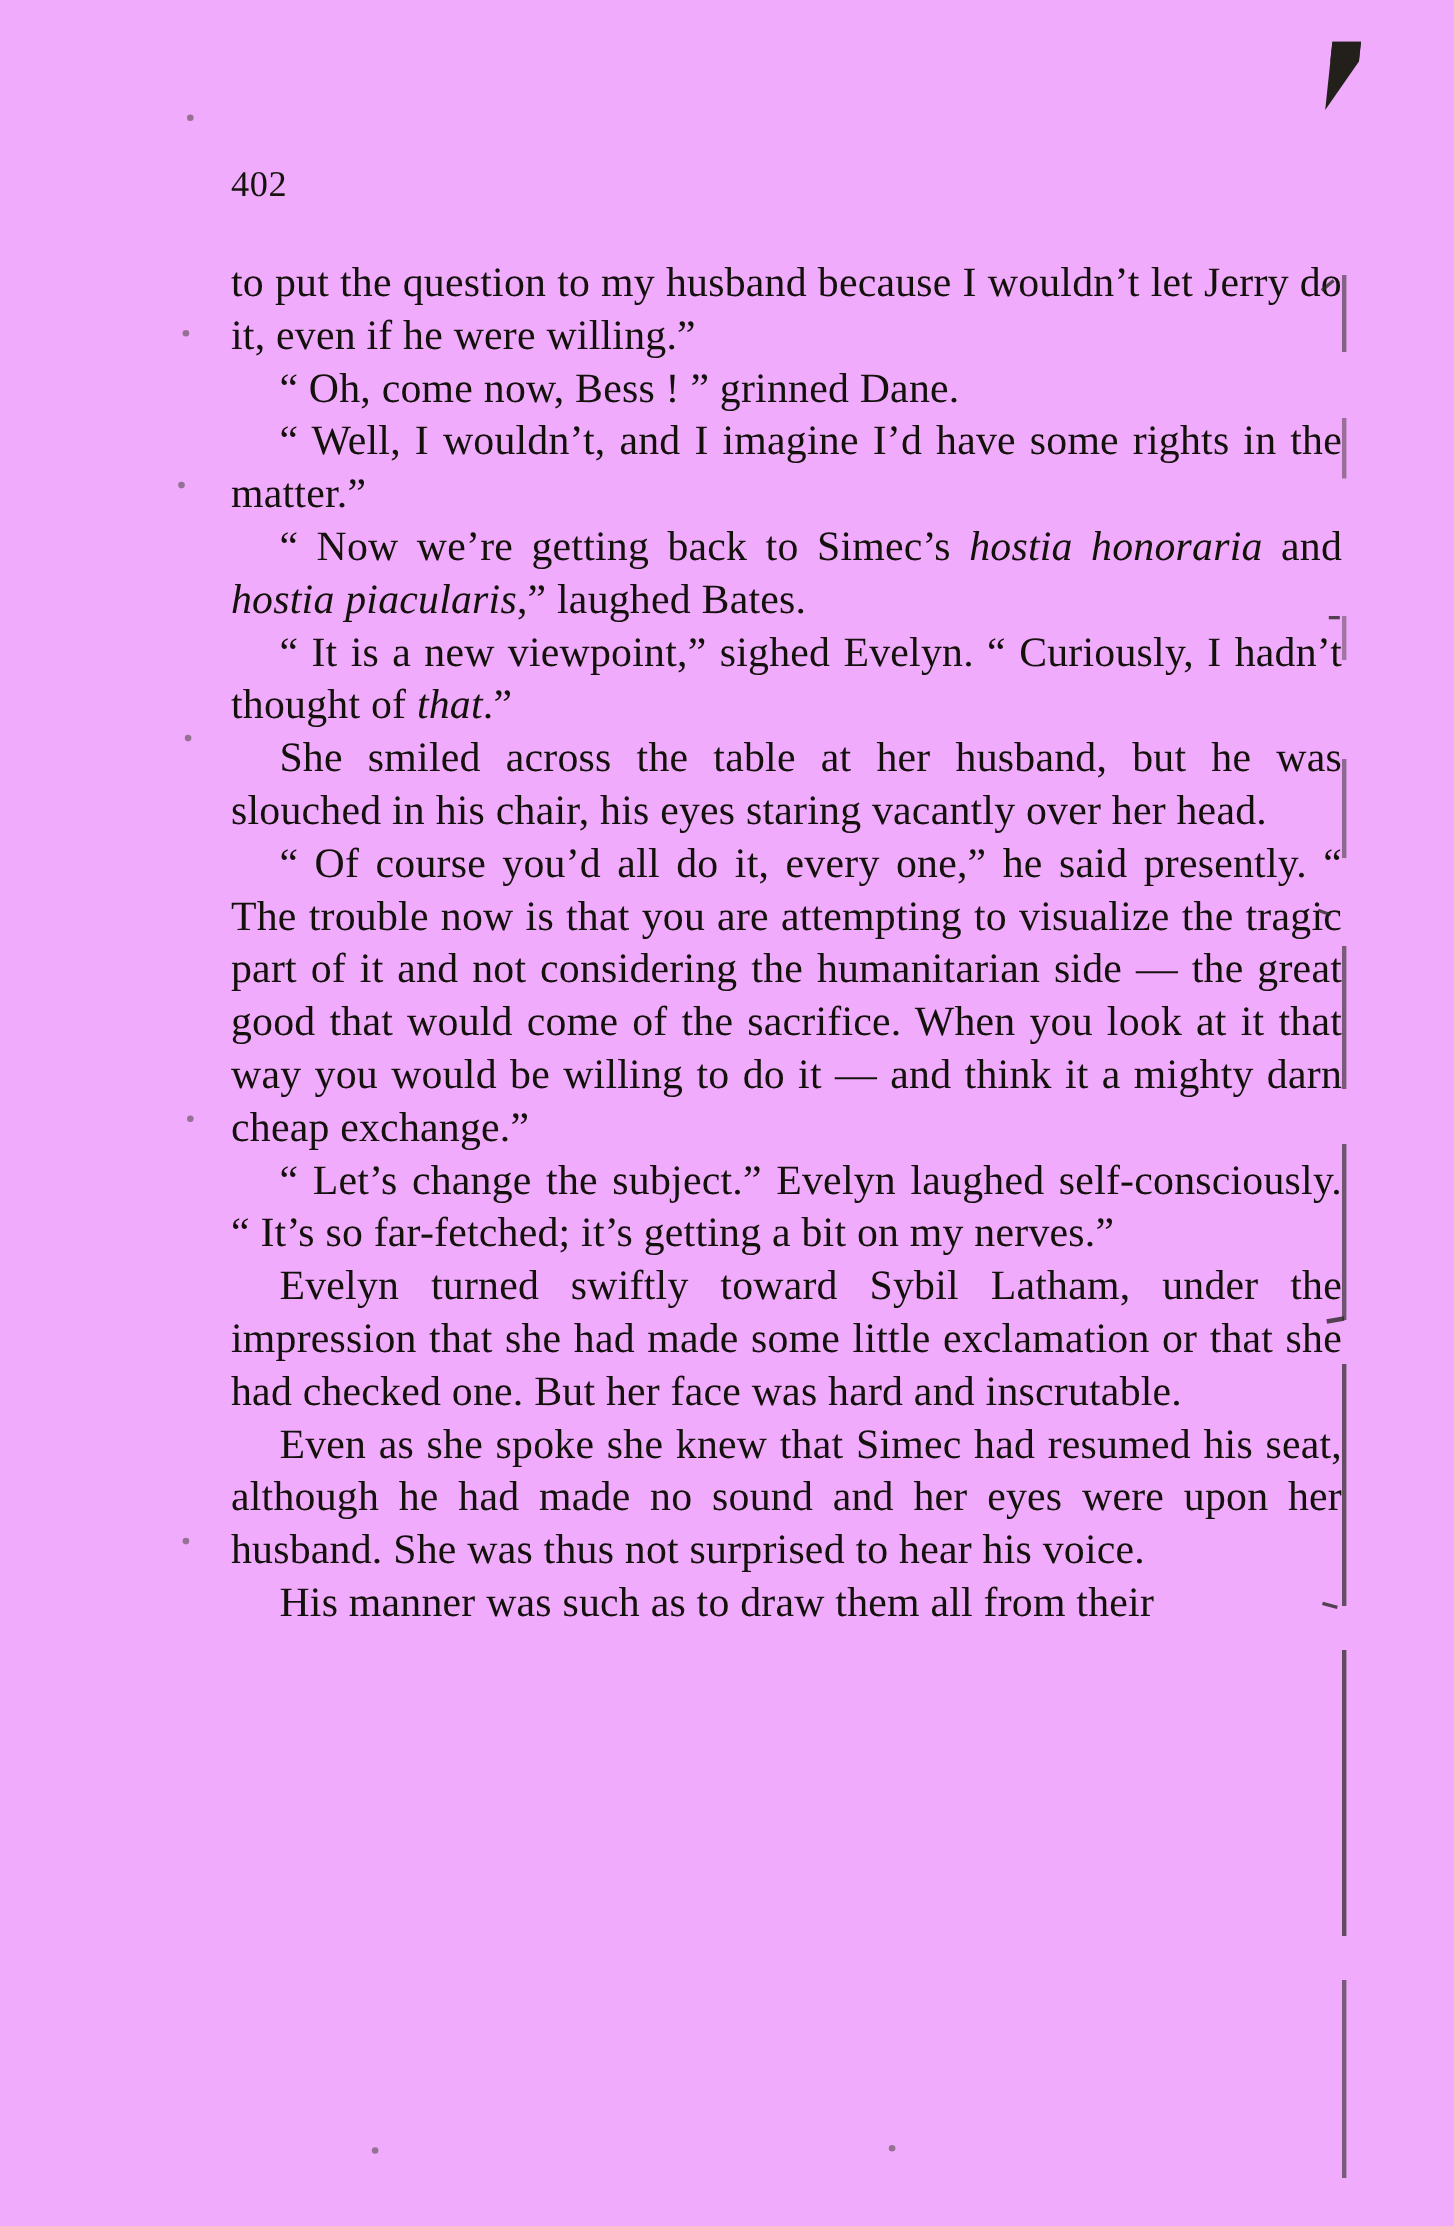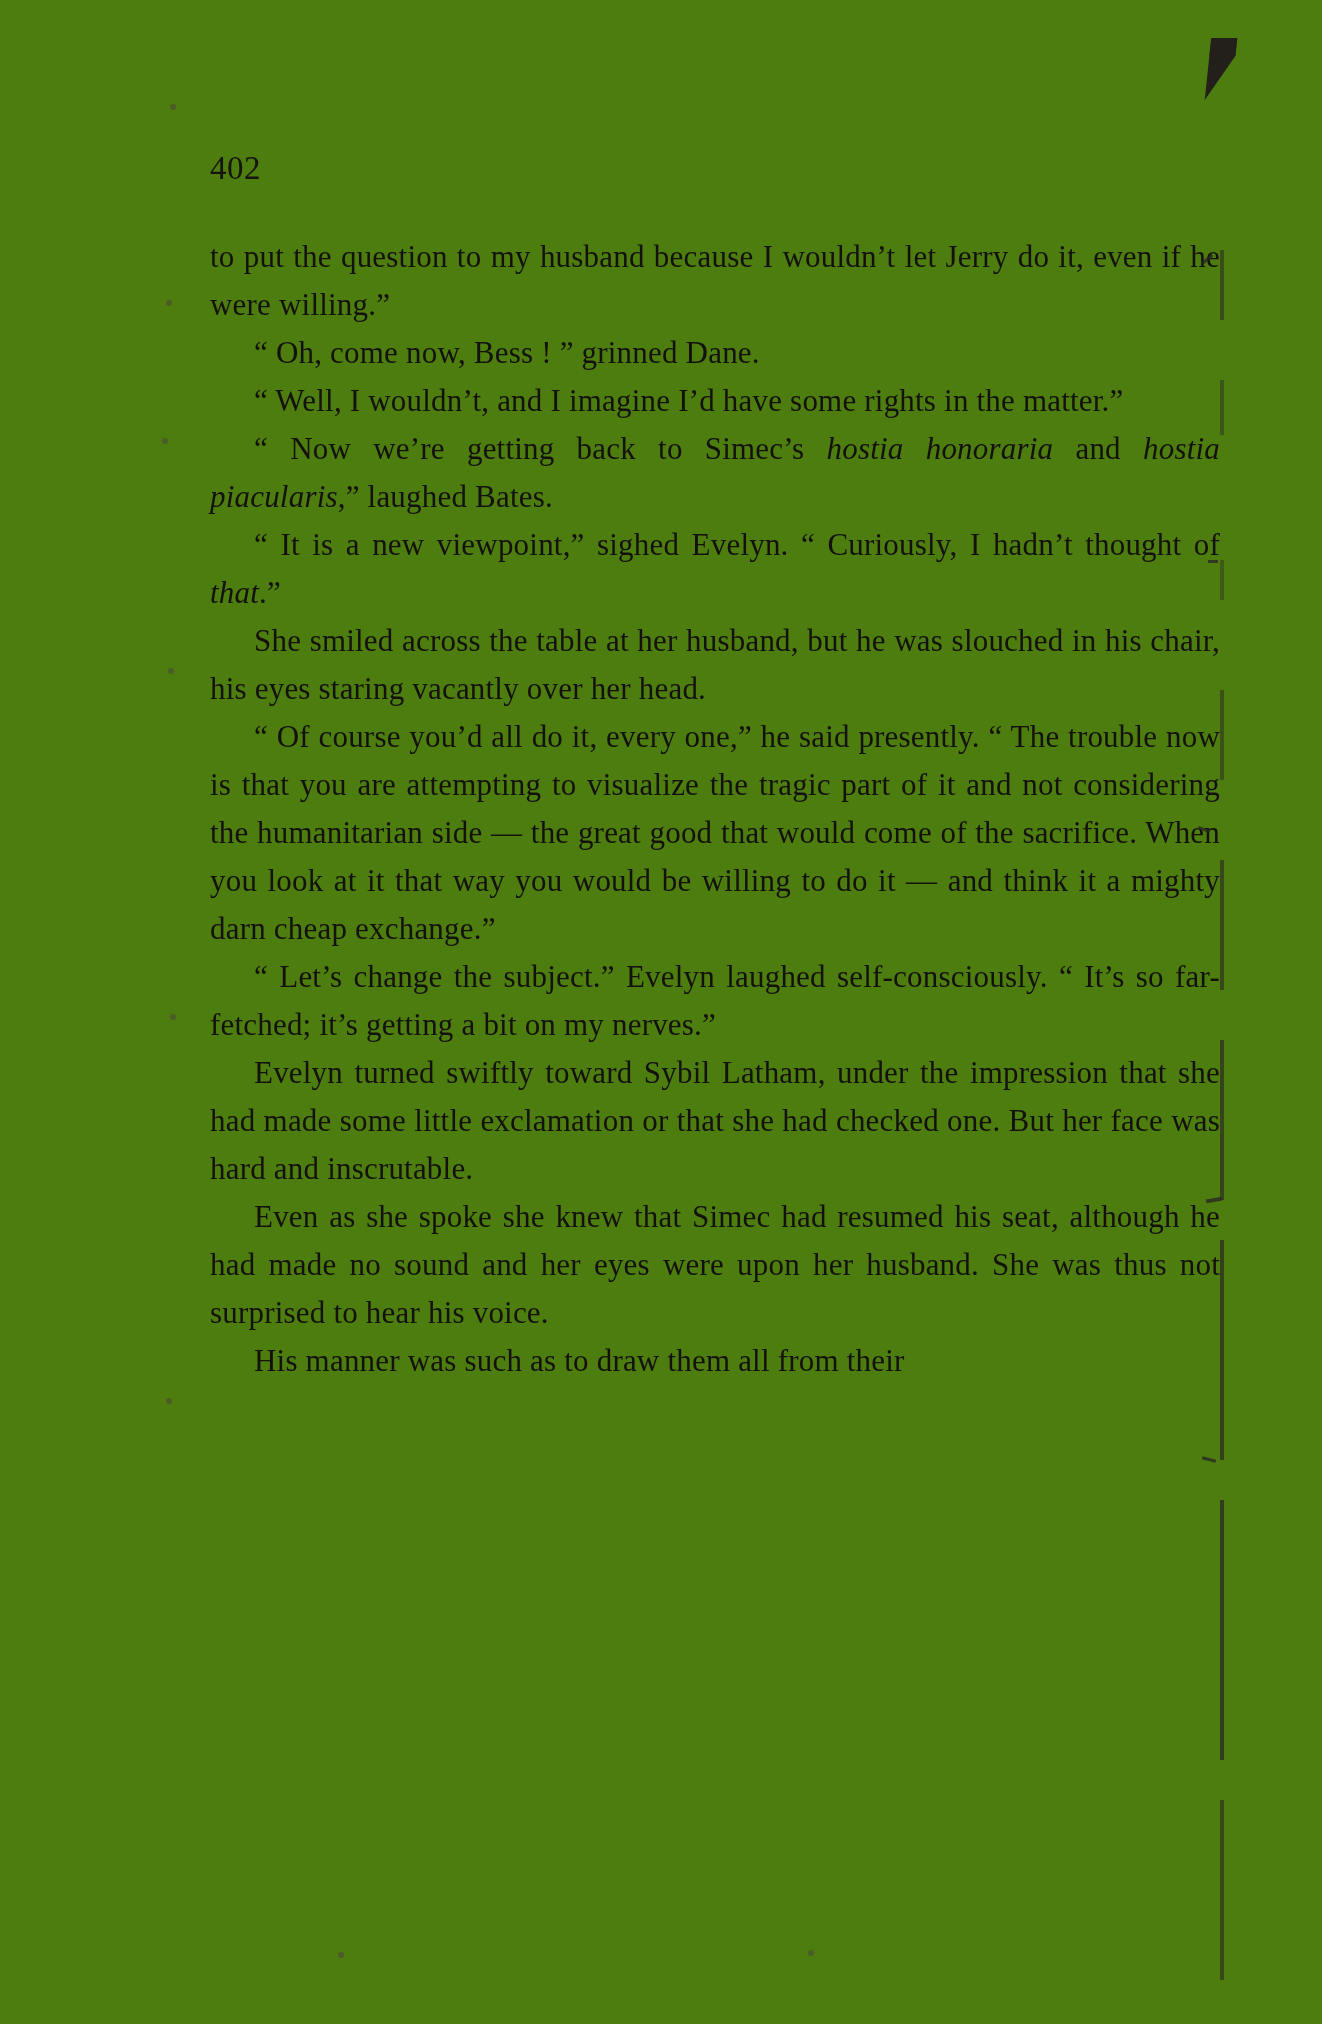--- a/index.html
+++ b/index.html
@@ -12,21 +12,21 @@
     height: 2024px;
     position: relative;
     overflow: hidden;
     font-family: "Liberation Serif", serif;
   }
 
   
   .page {
     position: absolute;
     inset: 0;
-    background: #4d7c0f;
+    background: #f0abfc;
   }
 
   .content {
     position: absolute;
     left: 210px;
     top: 150px;
     width: 1010px;
   }
 
   .header-line {
@@ -42,21 +42,21 @@
     flex: none;
   }
   .running-head {
     font-size: 35px;
     letter-spacing: 2.2px;
     white-space: nowrap;
   }
 
   .body-text {
     color: #14110d;
-    font-size: 31px;
+    font-size: 38px;
     line-height: 48px;
     text-align: justify;
     letter-spacing: 0.2px;
   }
   .body-text p {
     margin: 0;
     text-indent: 44px;
     hyphens: none;
   }
   .body-text p.noindent {

